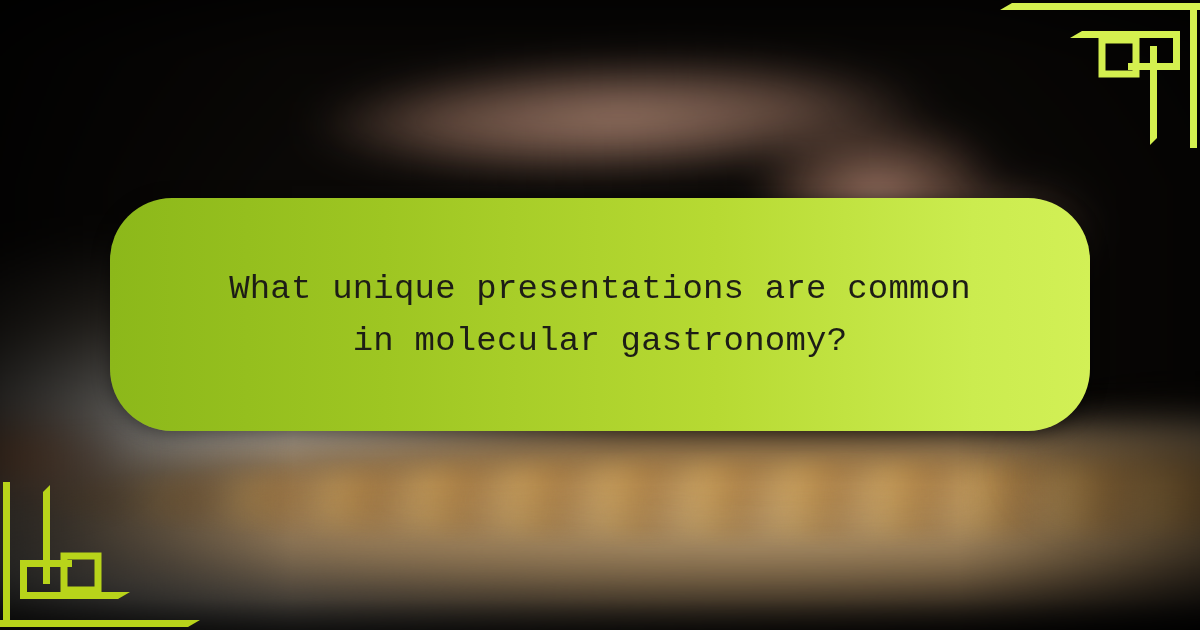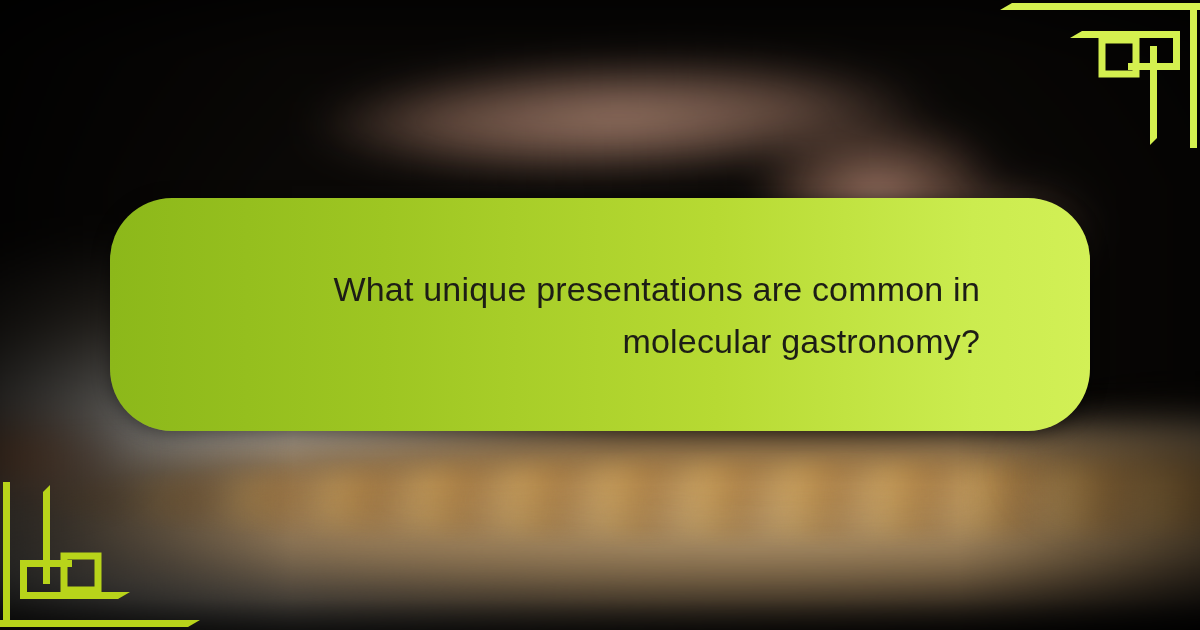--- a/index.html
+++ b/index.html
@@ -115,23 +115,23 @@
     border-radius:62px;
     background:linear-gradient(90deg, #8cb81a 0%, #9ec622 28%, #b7da33 62%, #cbec4f 88%, #d2f056 100%);
     display:flex;
     align-items:center;
     justify-content:center;
     box-shadow:0 2px 18px rgba(0,0,0,0.45);
   }
 
   #question-text {
     width:760px;
-    text-align:right;
+    text-align:center;
     color:#1d1d16;
-    font-family:Liberation Sans, sans-serif;
+    font-family:Liberation Mono, monospace;
     font-size:34px;
     line-height:52px;
     font-weight:400;
     letter-spacing:0.2px;
   }
 </style>
 </head>
 <body>
 
 <div id="stage">

